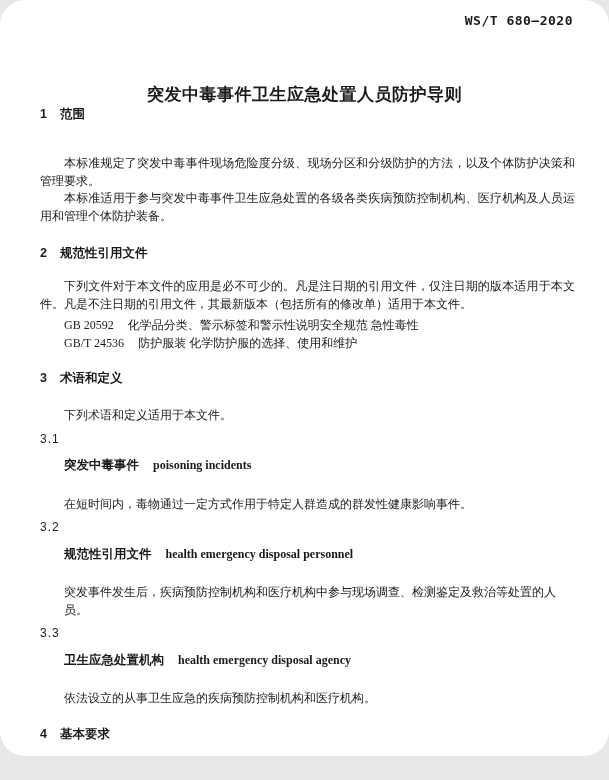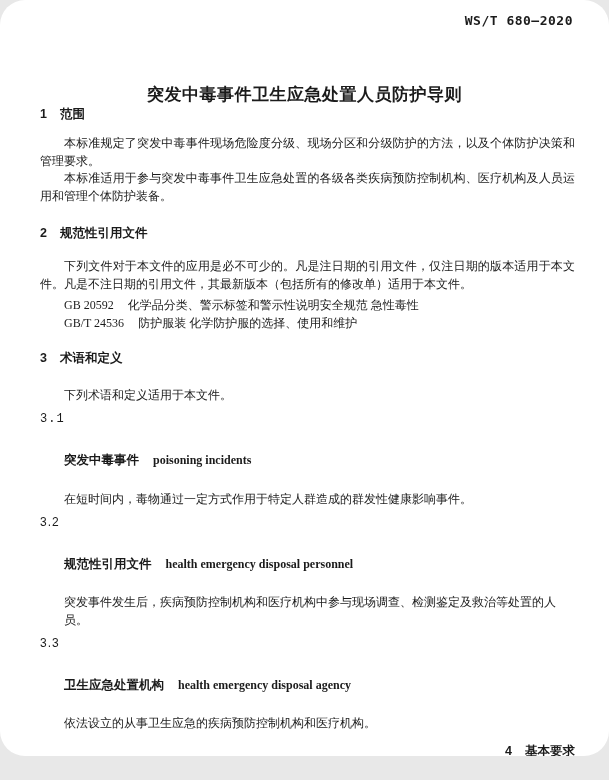--- a/index.html
+++ b/index.html
@@ -43,44 +43,44 @@
     font-weight: bold;
     font-size: 12.5px;
     line-height: 17px;
   }
   .sec-heading .sec-num { margin-right: 13px; }
   .h1-s1 { }
   .body-para {
     text-align: justify;
     text-indent: 2em;
   }
-  .p-s1a { margin-top: 12px; }
+  .p-s1a { margin-top: 32px; }
   .h1-s2 { margin-top: 20px; }
   .p-s2a { margin-top: 16px; }
   .refs { margin-top: 4px; margin-left: 2em; }
   .ref-line { line-height: 17.5px; }
   .ref-code { margin-right: 14px; }
   .h1-s3 { margin-top: 18px; }
   .p-s3intro { margin-top: 20px; }
   .term-num {
     font-family: "Liberation Sans", "DejaVu Sans", sans-serif;
     font-size: 12px;
     margin-top: 6px;
     letter-spacing: 1px;
   }
-  .term-num.first { margin-top: 6px; font-family: Liberation Mono, monospace; }
+  .term-num.first { margin-top: 6px; }
   .term-line {
-    margin-top: 24px;
+    margin-top: 9px;
     margin-left: 2em;
     font-weight: bold;
   }
   .term-cn { font-family: "Liberation Sans", "DejaVu Sans", sans-serif; font-size: 12.5px; }
   .term-en { margin-left: 14px; font-family: "Liberation Serif", "DejaVu Serif", serif; }
   .def-line { margin-top: 21px; margin-left: 2em; }
-  .h1-s4 { margin-top: 10px; text-align: right; }
+  .h1-s4 { margin-top: 18px; }
   .h1-s41 { margin-top: 21px; }
 </style>
 </head>
 <body>
 
 <div class="page">
 
   <div class="doc-number">WS/T 680—2020</div>
 
   <div class="doc-title">突发中毒事件卫生应急处置人员防护导则</div>

